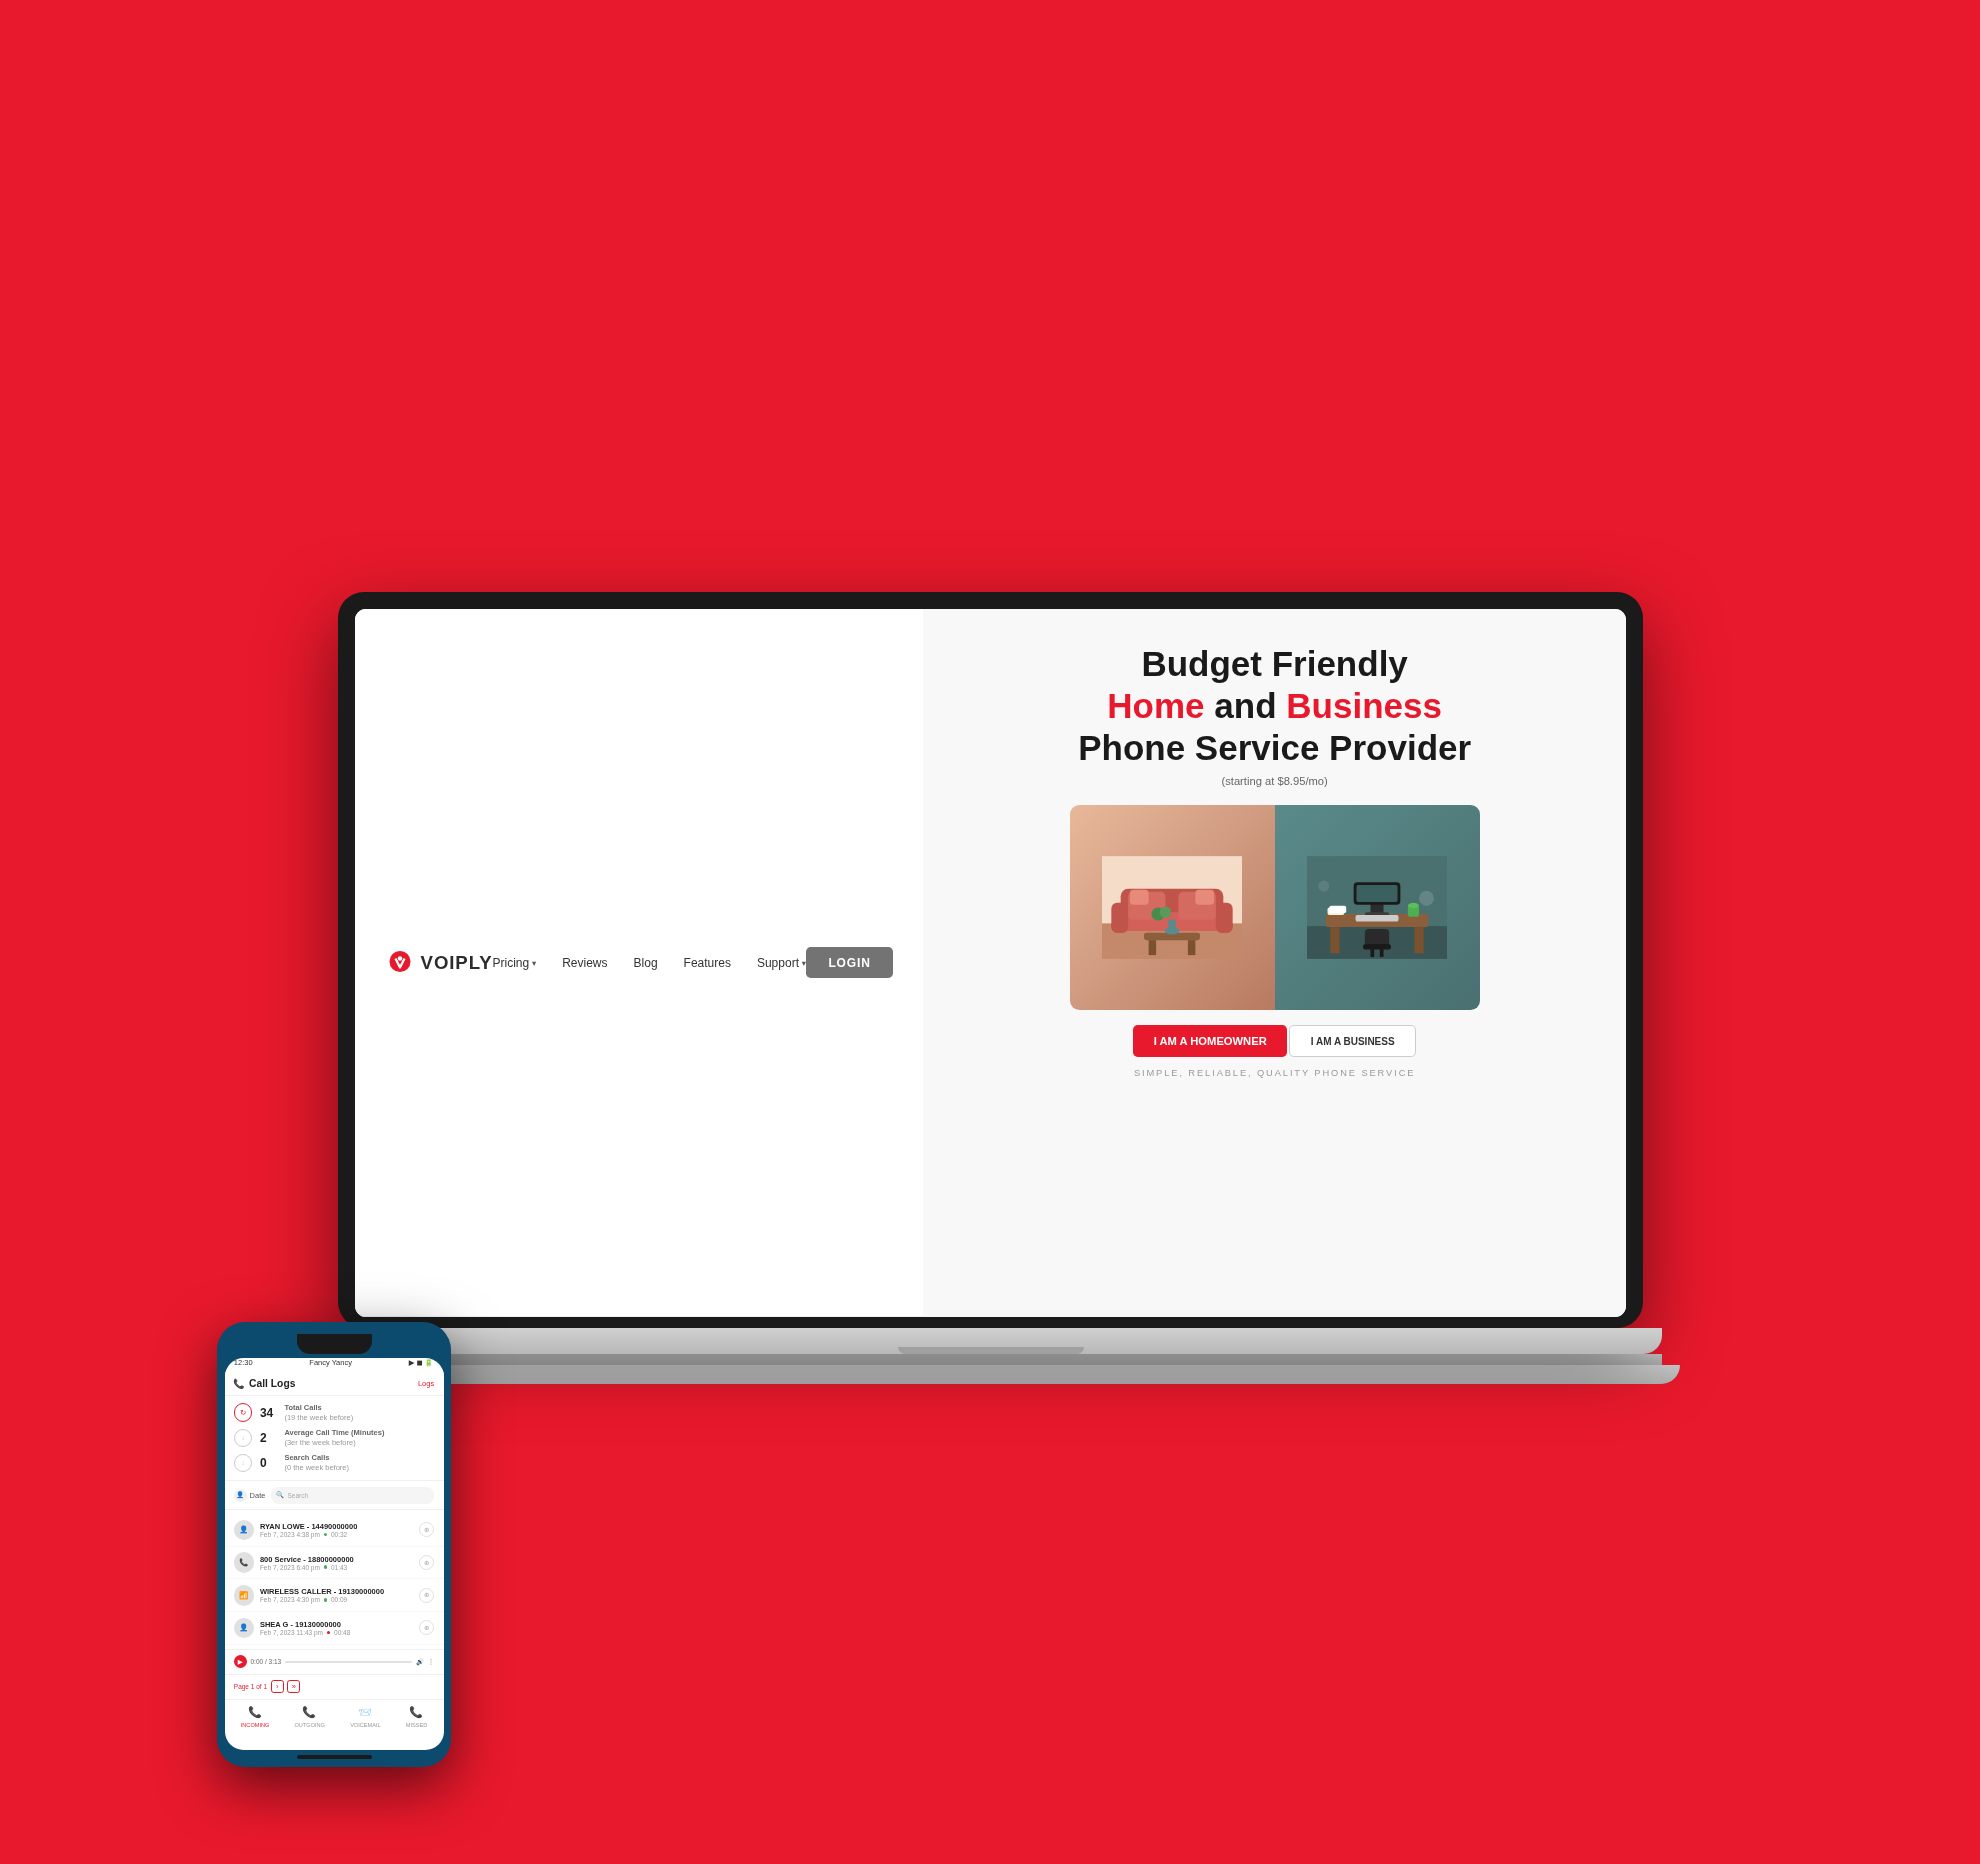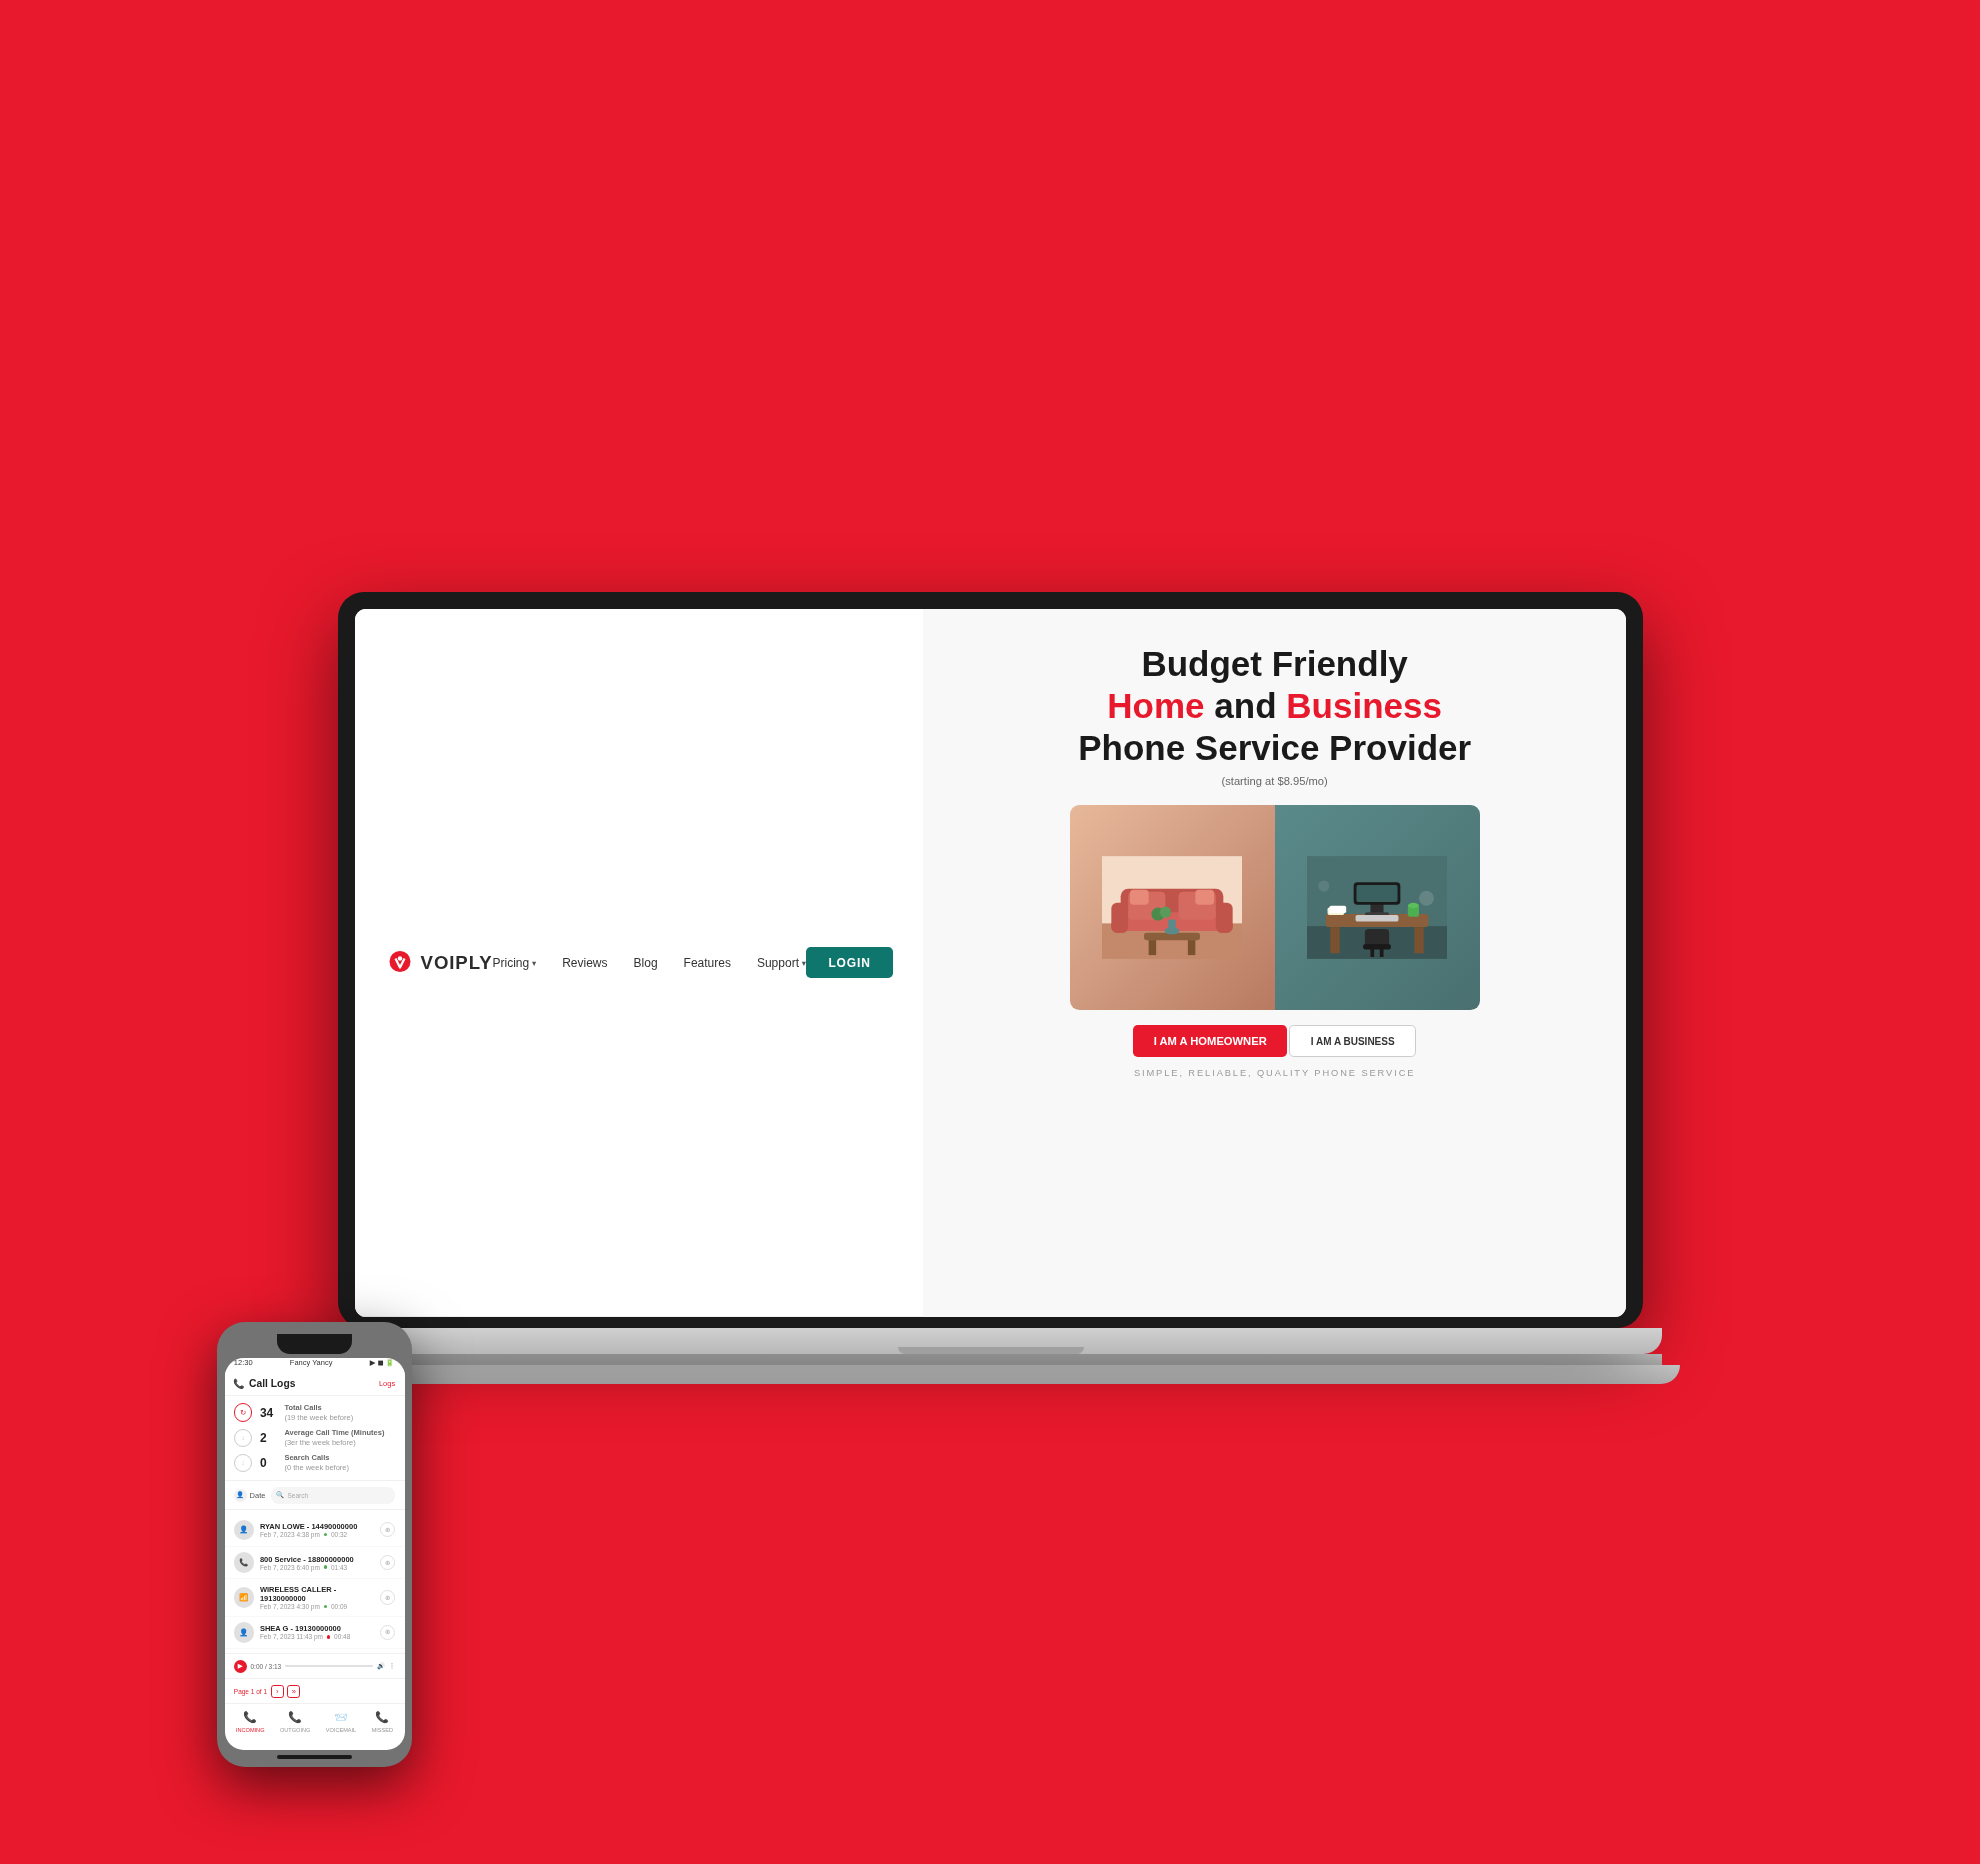--- a/index.html
+++ b/index.html
@@ -125,21 +125,21 @@
       align-items: center;
       gap: 2.8px;
     }
 
     .nav-chevron {
       font-size: 8.4px;
       color: #555;
     }
 
     .btn-login {
-      background: #0f766e;
+      background: #737373;
       color: #fff;
       border: none;
       padding: 8.4px 22.4px;
       border-radius: 4.7px;
       font-size: 12px;
       font-weight: 700;
       letter-spacing: 0.9px;
       cursor: pointer;
     }
 
@@ -232,22 +232,22 @@
       letter-spacing: 1.9px;
       margin-top: 11.2px;
       text-transform: uppercase;
     }
 
     
     .phone {
       position: absolute;
       left: 112px;
       bottom: 28px;
-      width: 195px;
-      background: #737373;
+      width: 234px;
+      background: #0c4a6e;
       border-radius: 28px;
       padding: 11.2px 7.5px 7.5px;
       box-shadow: 0 18.6px 56px rgba(0,0,0,0.6);
       z-index: 10;
     }
 
     .phone-notch {
       width: 75px;
       height: 20.5px;
       background: #1a1a1a;

